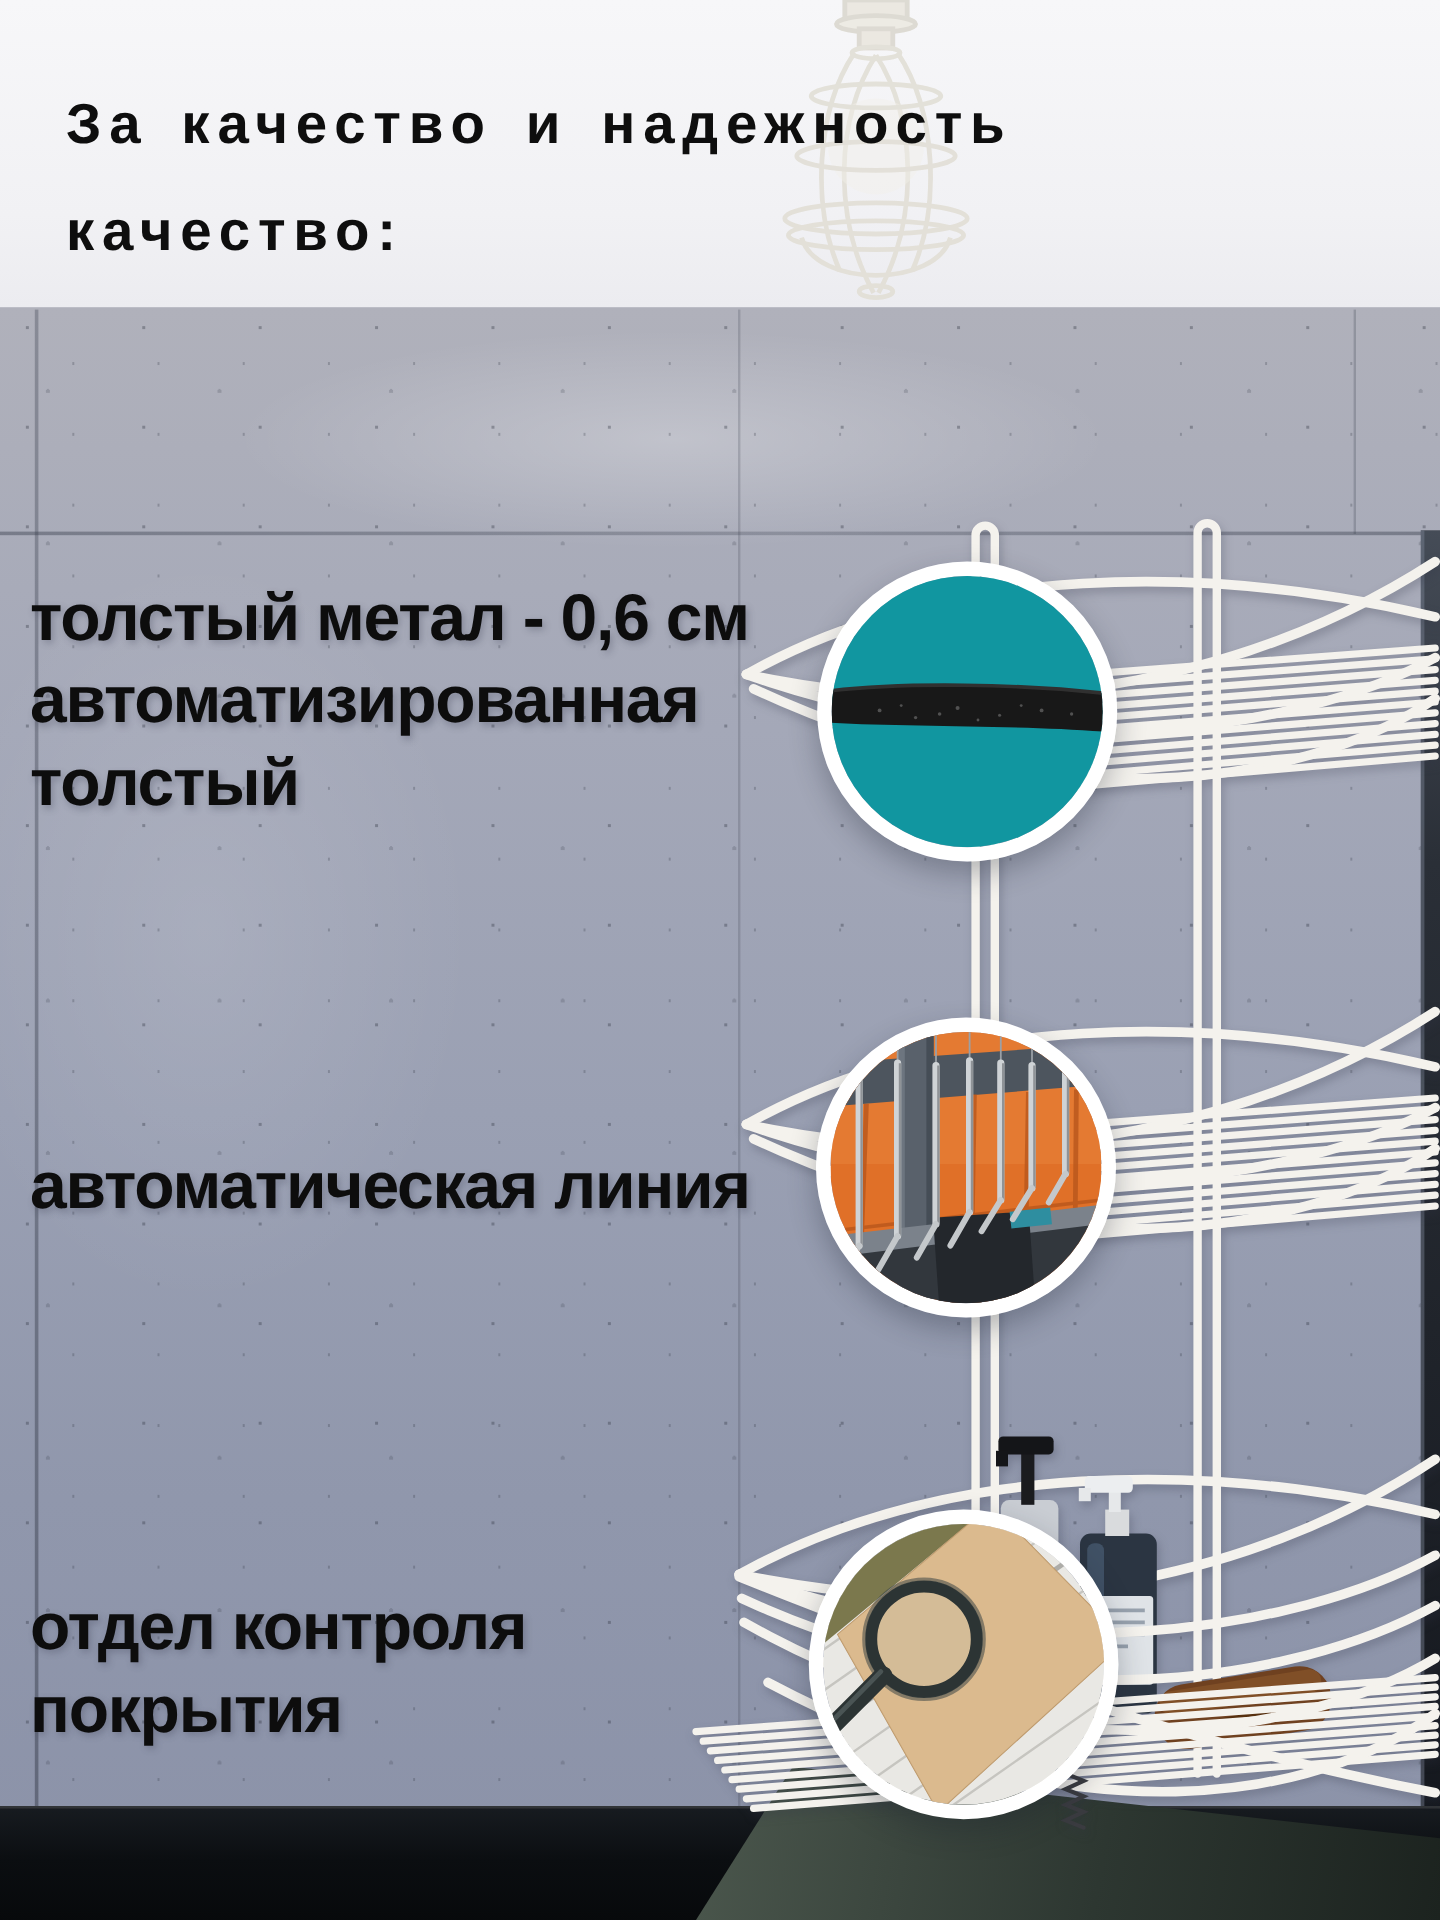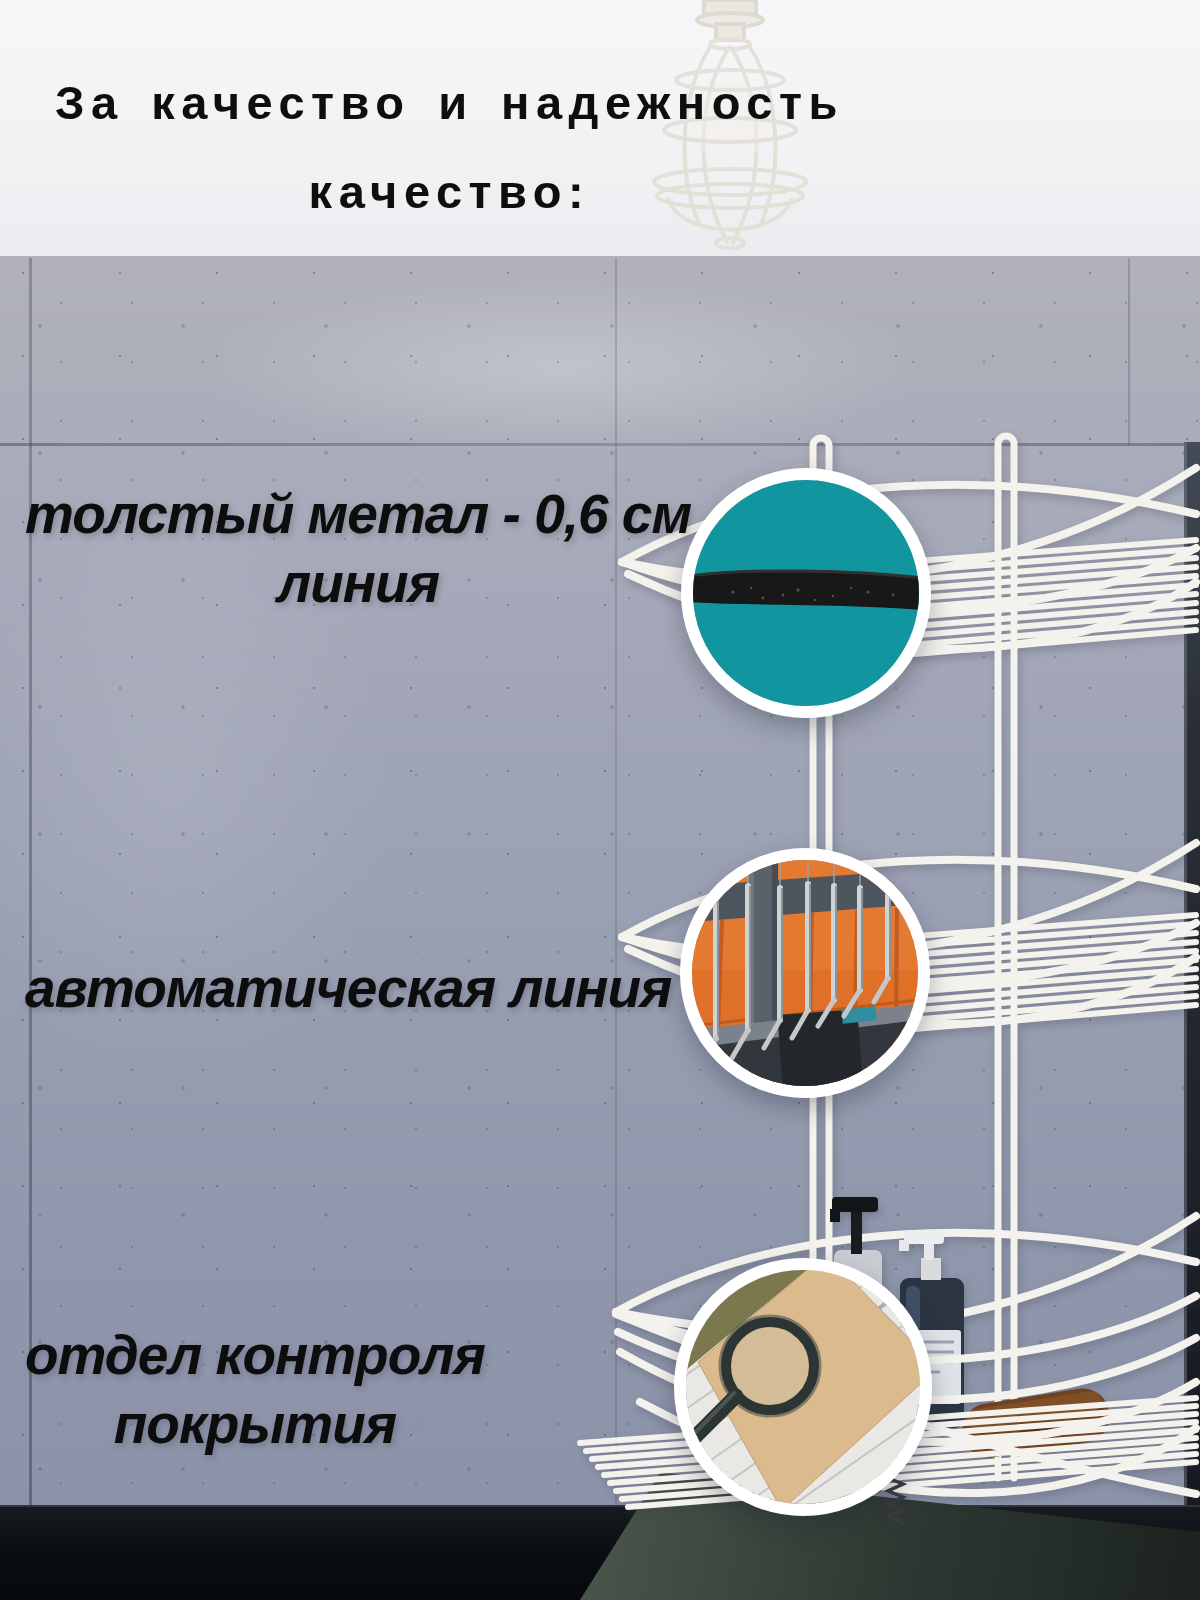--- a/index.html
+++ b/index.html
@@ -1,20 +1,19 @@
 <!DOCTYPE html>
 <html><head>
 <meta charset="utf-8">
 <style>
   html,body{margin:0;padding:0;background:#2a2d33;}
   .page{
     position:relative;width:1200px;height:1600px;overflow:hidden;
     font-family:"Liberation Sans","DejaVu Sans",sans-serif;
     background:linear-gradient(180deg,#b7b7bf 0%,#b0b1bb 16%,#a4a8b8 38%,#9aa0b3 58%,#9097ac 78%,#8b92a8 100%);
-    text-align:center;
   }
   
   .wall-texture{
     position:absolute;left:0;top:256px;width:1200px;height:1344px;z-index:0;
     background-image:
       radial-gradient(circle 1.4px at 23px 17px, rgba(45,50,62,.35) 99%, transparent 100%),
       radial-gradient(circle 1.1px at 61px 47px, rgba(45,50,62,.26) 99%, transparent 100%),
       radial-gradient(circle 1.8px at 40px 70px, rgba(45,50,62,.20) 99%, transparent 100%),
       radial-gradient(ellipse 520px 130px at 560px 110px, rgba(255,255,255,.25), transparent 70%),
       radial-gradient(ellipse 300px 420px at 170px 520px, rgba(255,255,255,.10), transparent 75%);
@@ -50,21 +49,20 @@
     position:absolute;z-index:6;left:55px;top:58px;
     font-size:47px;font-weight:700;color:#0e0e0e;
     letter-spacing:6.5px;word-spacing:8px;line-height:89px;white-space:nowrap;
   }
   
   .feature{
     position:absolute;z-index:7;left:25px;
     font-size:55px;font-weight:700;color:#0d0d0d;
     line-height:69px;letter-spacing:-1px;white-space:nowrap;
     text-shadow:2px 3px 6px rgba(55,60,78,.30);
-    font-style:italic;
   }
   .feature-1{top:480px;}
   .feature-2{top:954px;}
   .feature-3{top:1321px;}
   
   .shelf{position:absolute;z-index:4;left:556px;top:380px;width:648px;height:1180px;
     filter:drop-shadow(2px 4px 4px rgba(50,55,72,.28));}
   
   .callout{
     position:absolute;z-index:8;box-sizing:border-box;border-radius:50%;
@@ -176,21 +174,22 @@
         <path d="M616,1314 C880,1420 1060,1468 1196,1494"></path>
         <path d="M640,1402 C900,1540 1100,1498 1196,1428"></path>
         <path stroke-width="6" d="M580,1443 L1196,1398 M586,1451 L1196,1406 M592,1459 L1196,1414 M598,1467 L1196,1422 M604,1475 L1196,1430 M610,1483 L1196,1438 M616,1491 L1196,1446 M622,1499 L1196,1454 M628,1507 L1196,1462"></path>
       </g>
       <path stroke="#3a3b40" stroke-width="3.5" d="M888,1478 l15,6 l-15,7 l15,6 l-15,7 l15,6 l-15,7 l15,6"></path>
     </g>
   </svg>
 
   <div class="feature feature-1">
     <div>толстый метал - 0,6 см</div>
-    <div>линия</div>
+    <div>автоматизированная</div>
+    <div>толстый</div>
   </div>
   <div class="feature feature-2">
     <div>автоматическая линия</div>
   </div>
   <div class="feature feature-3">
     <div>отдел контроля</div>
     <div>покрытия</div>
   </div>
 
   <div class="callout callout-1">

